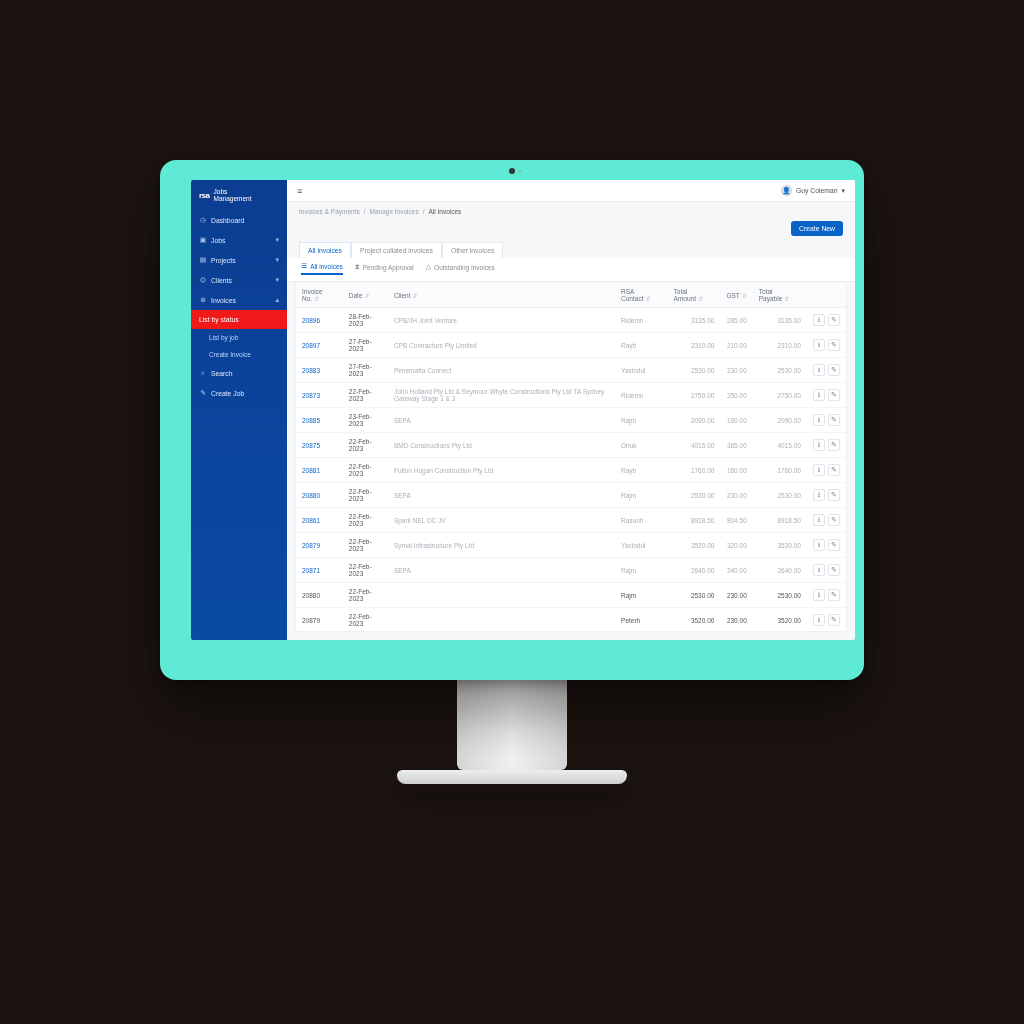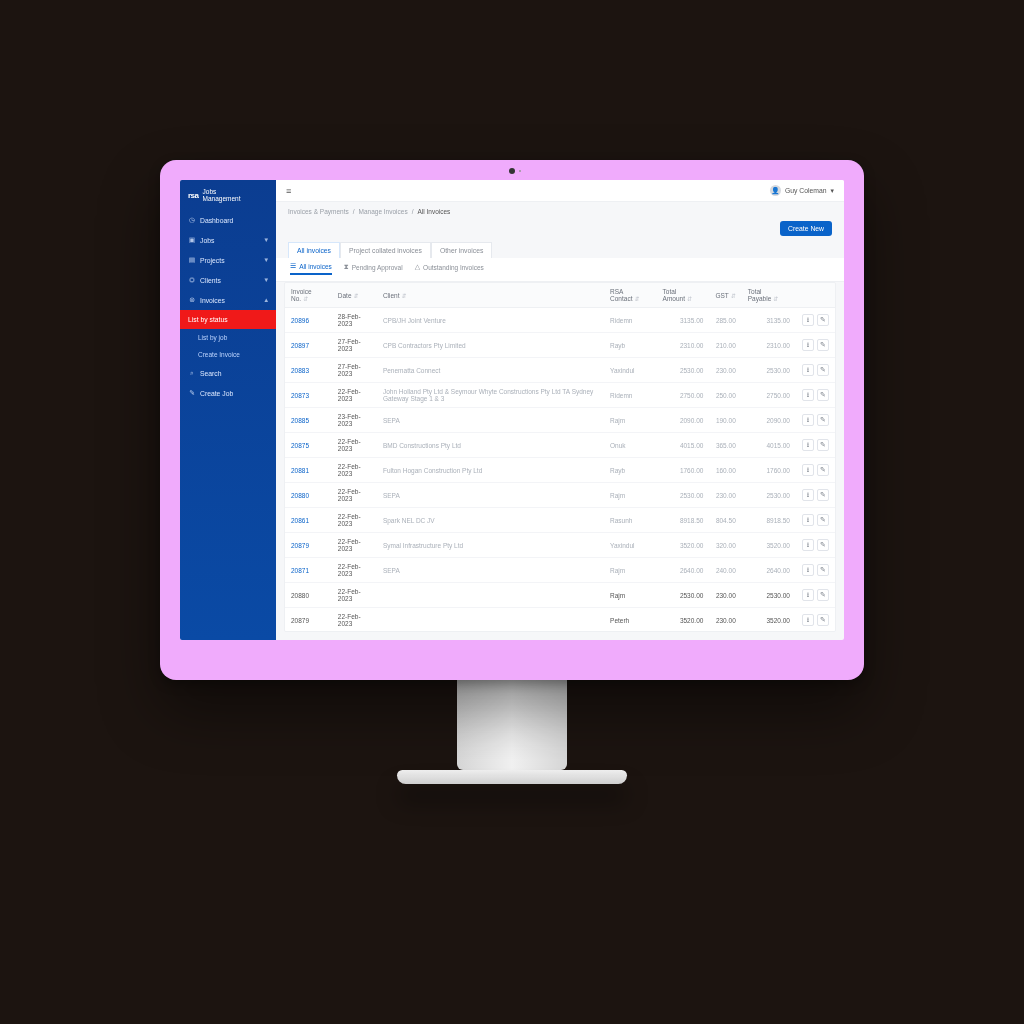--- a/index.html
+++ b/index.html
@@ -10,23 +10,23 @@
     display: flex; align-items: center; justify-content: center;
     position: relative;
   }
   
   .monitor {
     position: absolute;
     top: 160px; left: 160px;
     width: 704px;
   }
   .screen-bezel {
-    background: #f0abfc;
+    background: #5eead4;
     border-radius: 16px;
-    padding: 20px 20px 40px 20px;
+    padding: 20px 20px 40px 31px;
     box-shadow: 0 30px 60px rgba(0,0,0,.45), 0 4px 12px rgba(0,0,0,.3);
     position: relative;
   }
   .camera {
     position: absolute; top: 8px; left: 50%; transform: translateX(-50%);
     width: 6px; height: 6px; border-radius: 50%; background: #333;
     box-shadow: 8px 0 0 -2px #999;
   }
   .stand-neck {
     width: 110px; height: 90px;

